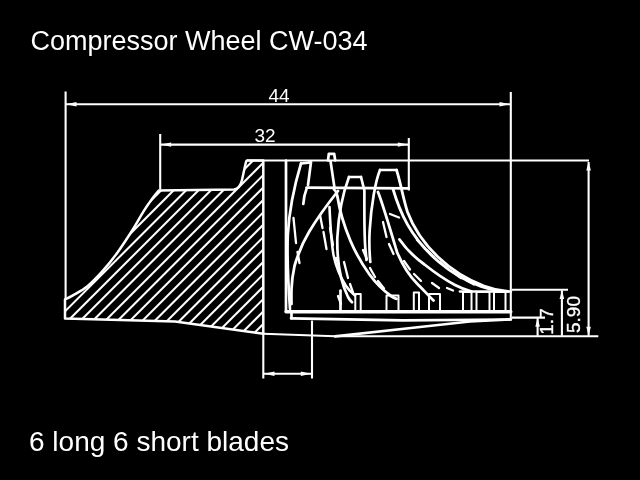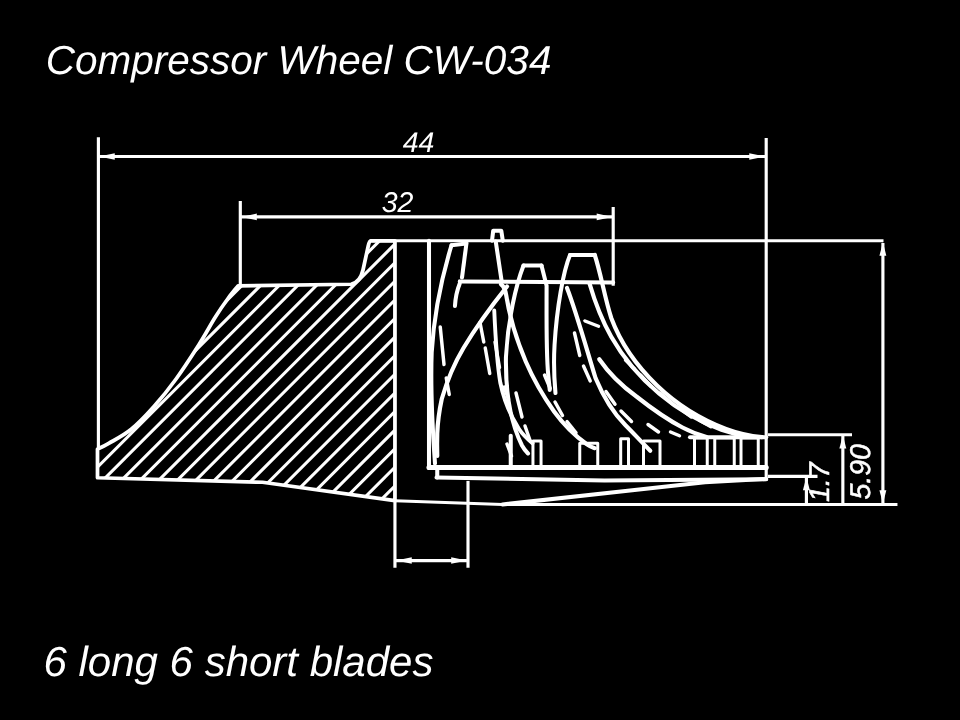--- a/index.html
+++ b/index.html
@@ -1,16 +1,16 @@
 <!DOCTYPE html>
 <html><head>
 <meta charset="utf-8">
 <style>
   html,body{margin:0;padding:0;background:#000;}
-  #page{width:640px;height:480px;background:#000;position:relative;overflow:hidden;font-style:italic;}
+  #page{width:640px;height:480px;background:#000;position:relative;overflow:hidden;}
   svg{display:block;}
   text{font-family:"Liberation Sans",sans-serif;fill:#fff;}
 </style>
 </head>
 <body>
 <div id="page">
 <svg width="640" height="480" viewBox="0 0 640 480">
   <rect x="0" y="0" width="640" height="480" fill="#000"></rect>
   <defs>
     <path id="sectpath" d="M247,160.5 L263.3,160.5 L263.3,333.8 L175,321.5 L65,318.5 L65,299.4

